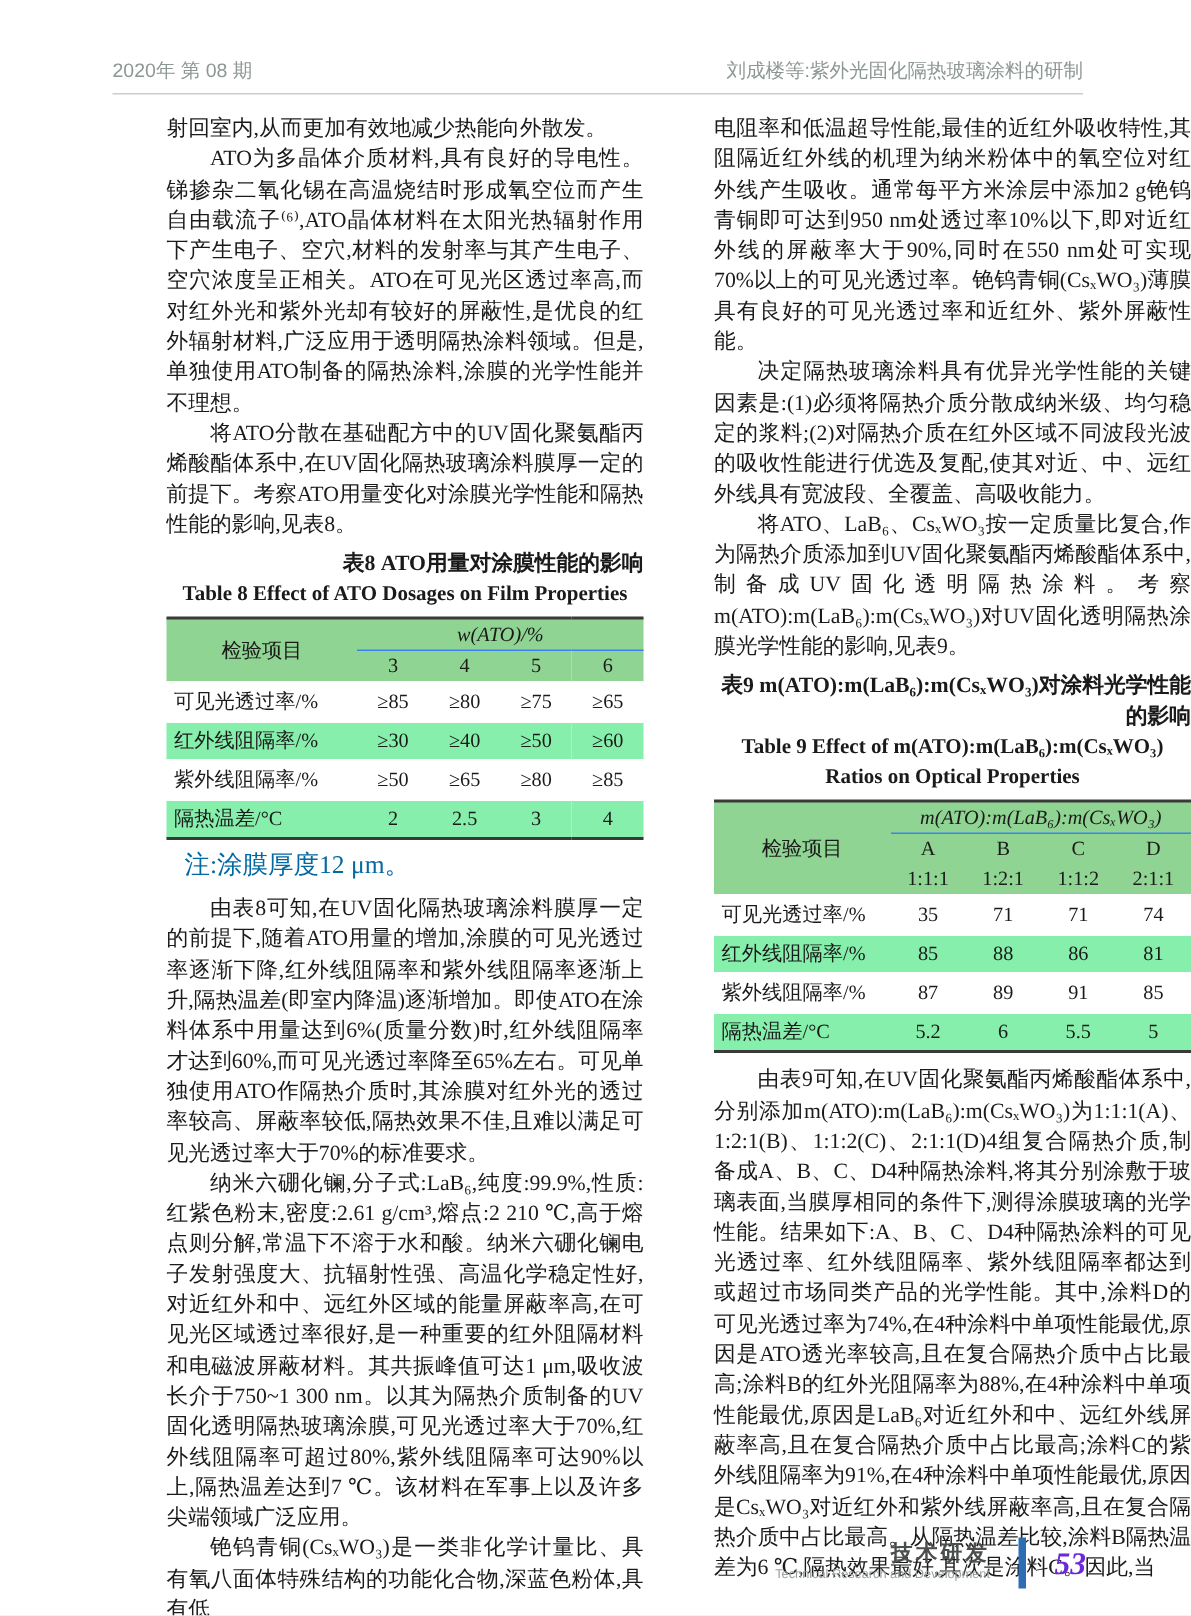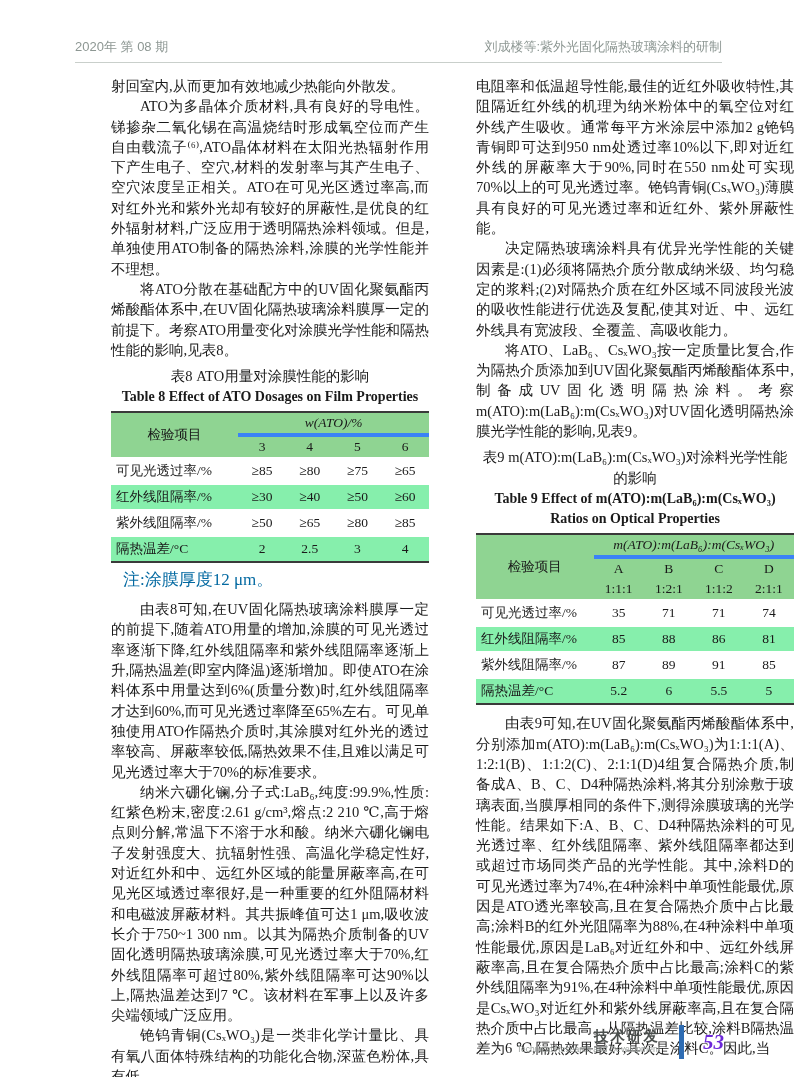--- a/index.html
+++ b/index.html
@@ -32,40 +32,40 @@
     font-size:14.5px;
     line-height:20.3px;
     text-align:justify;
     text-justify:inter-ideograph;
     text-indent:2em;
   }
   .col p.noindent{text-indent:0;}
   
   .table-block{margin:6px 0 8px 0;}
   .tbl-title-cn{
-    text-align:center;font-weight:normal;font-size:14.5px;line-height:21px;
+    text-align:right;font-weight:bold;font-size:14.5px;line-height:21px;
   }
   .tbl-title-en{
     text-align:center;font-weight:bold;font-size:14px;line-height:20px;
     font-family:"Liberation Serif","DejaVu Serif",serif;
   }
   table.datatable{
     width:100%;
     border-collapse:collapse;
     margin-top:4px;
     font-size:13.5px;
     border-top:2px solid #3a3a3a;
     border-bottom:2px solid #3a3a3a;
   }
   table.datatable thead{background:#8fd492;}
   table.datatable thead th{
     font-weight:normal;padding:2px 2px;text-align:center;
   }
   table.datatable thead{border-bottom:1.2px solid #3a3a3a;}
-  th.group{border-bottom:4px solid #3b82f6;}
+  th.group{border-bottom:1px solid #3b82f6;}
   table.datatable td{
     padding:3px 2px;text-align:center;
   }
   table.datatable td.rowlabel{text-align:left;padding-left:5px;}
   tbody tr.greenrow{background:#86efac;font-family:Liberation Serif, serif;}
   tbody tr{border-top:2px solid #ffffff;}
   .tbl-note{
     margin-top:5px;
     font-size:17px;color:#0369a1;
     padding-left:12px;

